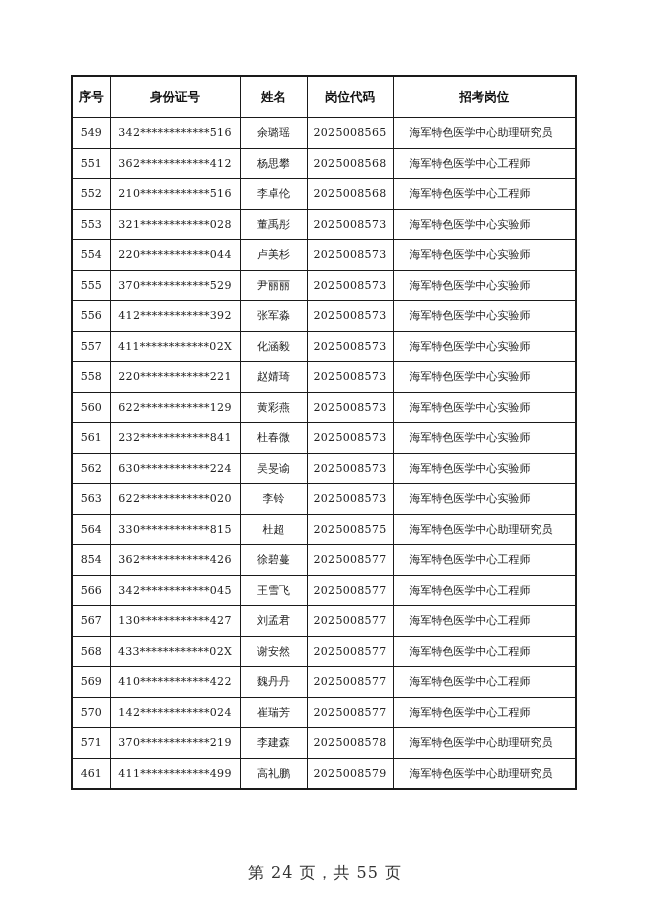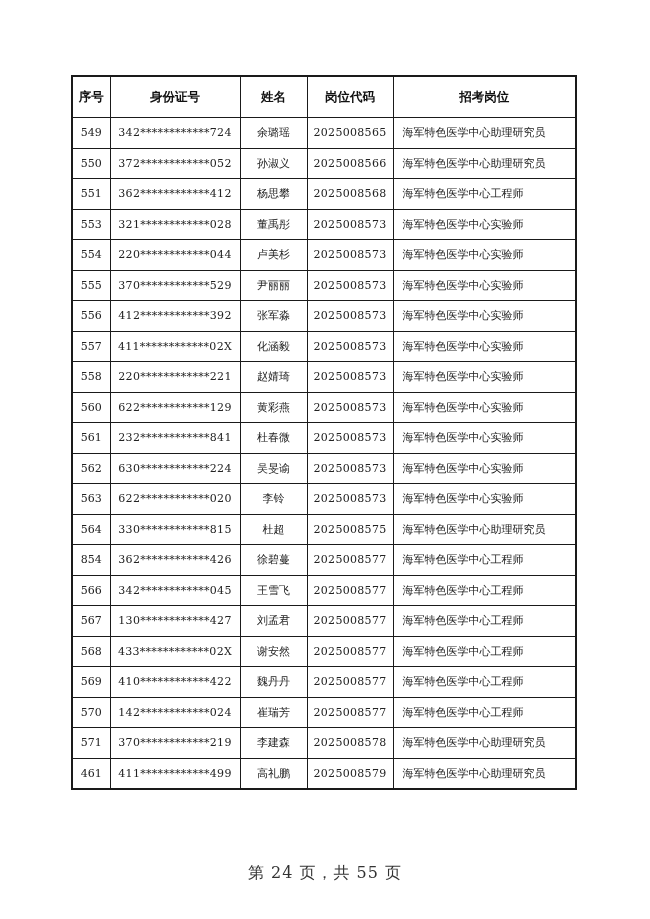--- a/index.html
+++ b/index.html
@@ -45,21 +45,21 @@
     font-size: 12.5px;
     color: #111111;
   }
   table.roster tbody td {
     height: 29.5px;
     font-size: 11px;
     color: #222222;
   }
   table.roster tbody td.col4 {
     text-align: left;
-    padding-left: 9px;
+    padding-left: 16px;
   }
   table.roster tbody td.col1,
   table.roster tbody td.col3 {
     letter-spacing: 0.3px;
   }
   .footer {
     position: absolute;
     left: 0;
     top: 863px;
     width: 100%;
@@ -86,36 +86,36 @@
           <th class="col0">序号</th>
           <th class="col1">身份证号</th>
           <th class="col2">姓名</th>
           <th class="col3">岗位代码</th>
           <th class="col4">招考岗位</th>
         </tr>
     </thead>
     <tbody id="table-body">
         <tr>
           <td class="col0">549</td>
-          <td class="col1">342************724</td>
+          <td class="col1">342************516</td>
           <td class="col2">余璐瑶</td>
           <td class="col3">2025008565</td>
-          <td class="col4">海军特色医学中心助理研究员</td>
-        </tr>
-        <tr>
-          <td class="col0">550</td>
-          <td class="col1">372************052</td>
-          <td class="col2">孙淑义</td>
-          <td class="col3">2025008566</td>
           <td class="col4">海军特色医学中心助理研究员</td>
         </tr>
         <tr>
           <td class="col0">551</td>
           <td class="col1">362************412</td>
           <td class="col2">杨思攀</td>
+          <td class="col3">2025008568</td>
+          <td class="col4">海军特色医学中心工程师</td>
+        </tr>
+        <tr>
+          <td class="col0">552</td>
+          <td class="col1">210************516</td>
+          <td class="col2">李卓伦</td>
           <td class="col3">2025008568</td>
           <td class="col4">海军特色医学中心工程师</td>
         </tr>
         <tr>
           <td class="col0">553</td>
           <td class="col1">321************028</td>
           <td class="col2">董禹彤</td>
           <td class="col3">2025008573</td>
           <td class="col4">海军特色医学中心实验师</td>
         </tr>

